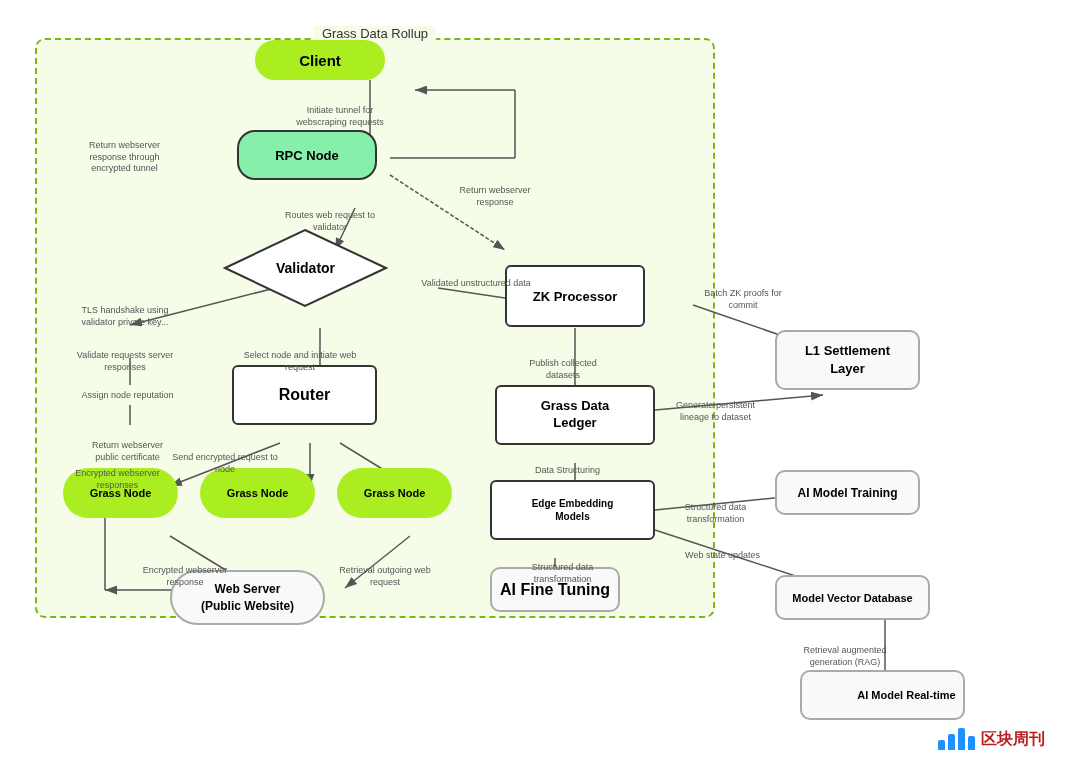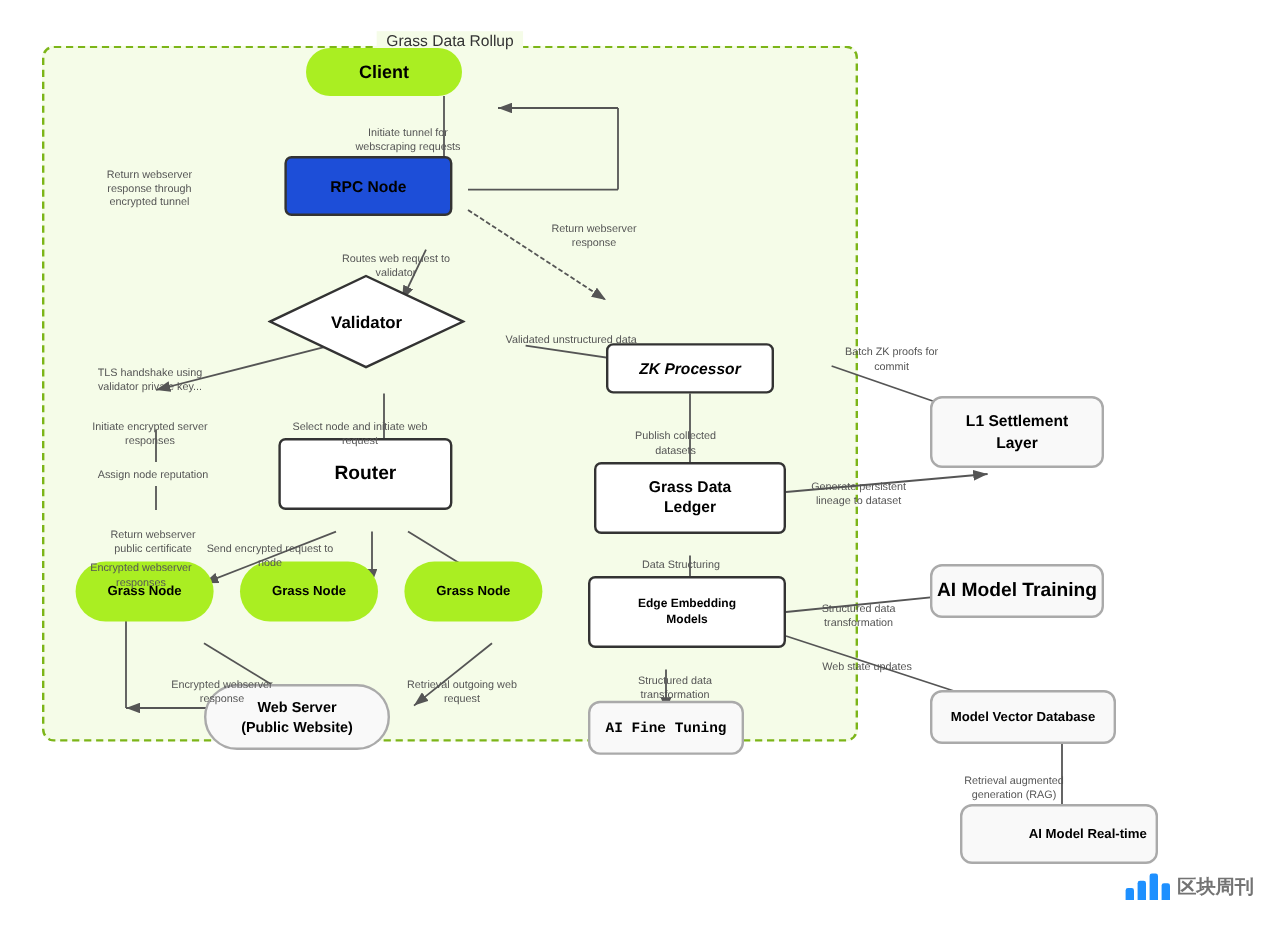--- a/index.html
+++ b/index.html
@@ -63,22 +63,22 @@
       color: #000;
     }
 
     
     .node-rpc {
       left: 222px;
       top: 120px;
       width: 140px;
       height: 50px;
       border: 2px solid #333;
-      border-radius: 6px;
-      background: #1d4ed8;
+      border-radius: 18px;
+      background: #86efac;
       font-size: 13px;
     }
 
     
     .node-validator-wrap {
       position: absolute;
       left: 208px;
       top: 218px;
       width: 165px;
       height: 80px;
@@ -150,28 +150,27 @@
       border: 2px solid #aaa;
       border-radius: 28px;
       background: #f9f9f9;
       font-size: 12px;
       line-height: 1.3;
     }
 
     
     .node-zkprocessor {
       left: 490px;
-      top: 276px;
+      top: 255px;
       width: 140px;
-      height: 42px;
+      height: 62px;
       border: 2px solid #333;
       border-radius: 6px;
       background: #fff;
       font-size: 13px;
-      font-style: italic;
     }
 
     
     .node-ledger {
       left: 480px;
       top: 375px;
       width: 160px;
       height: 60px;
       border: 2px solid #333;
       border-radius: 6px;
@@ -214,28 +213,27 @@
       height: 45px;
       border: 2px solid #aaa;
       border-radius: 10px;
       background: #f9f9f9;
       font-size: 12px;
     }
 
     
     .node-finetuning {
       left: 475px;
-      top: 574px;
+      top: 557px;
       width: 130px;
       height: 45px;
       border: 2px solid #aaa;
       border-radius: 10px;
       background: #f9f9f9;
-      font-size: 12px;
-      font-family: Liberation Mono, monospace;
+      font-size: 16px;
     }
 
     
     .node-vectordb {
       left: 760px;
       top: 565px;
       width: 155px;
       height: 45px;
       border: 2px solid #aaa;
       border-radius: 10px;
@@ -281,21 +279,21 @@
       align-items: flex-end;
     }
     .watermark-icon span {
       display: inline-block;
       width: 7px;
       background: #1e90ff;
       border-radius: 2px 2px 0 0;
     }
     .watermark-text {
       font-size: 16px;
-      color: #737373;
+      color: #b91c1c;
       font-weight: bold;
     }
 
     
     #arrows-svg {
       position: absolute;
       top: 0; left: 0;
       width: 100%;
       height: 100%;
       pointer-events: none;
@@ -410,21 +408,21 @@
 
   <div class="node node-edgeembedding">
     <span style="font-weight:bold; font-size:10px; text-align:center; line-height:1.3;">Edge Embedding<br>Models</span>
   </div>
 
   <div class="node node-settlement">
     <span style="font-weight:bold; font-size:13px; text-align:center; line-height:1.4;">L1 Settlement<br>Layer</span>
   </div>
 
   <div class="node node-aitraining">
-    <span style="font-size:16px;">AI Model Training</span>
+    <span style="font-size:12px;">AI Model Training</span>
   </div>
 
   <div class="node node-finetuning">
     <span>AI Fine Tuning</span>
   </div>
 
   <div class="node node-vectordb">
     <span style="font-size:11px;">Model Vector Database</span>
   </div>
 
@@ -447,21 +445,21 @@
   <div class="annotation" style="left:62px; top:130px; width:95px;">
     <span>Return webserver
 response through
 encrypted tunnel</span>
   </div>
   <div class="annotation" style="left:55px; top:295px; width:110px;">
     <span>TLS handshake using
 validator private key...</span>
   </div>
   <div class="annotation" style="left:55px; top:340px; width:110px;">
-    <span>Initiate encrypted
+    <span>Validate requests
 server responses</span>
   </div>
   <div class="annotation" style="left:65px; top:380px; width:95px;">
     <span>Assign node
 reputation</span>
   </div>
   <div class="annotation" style="left:225px; top:340px; width:120px;">
     <span>Select node and initiate
 web request</span>
   </div>

